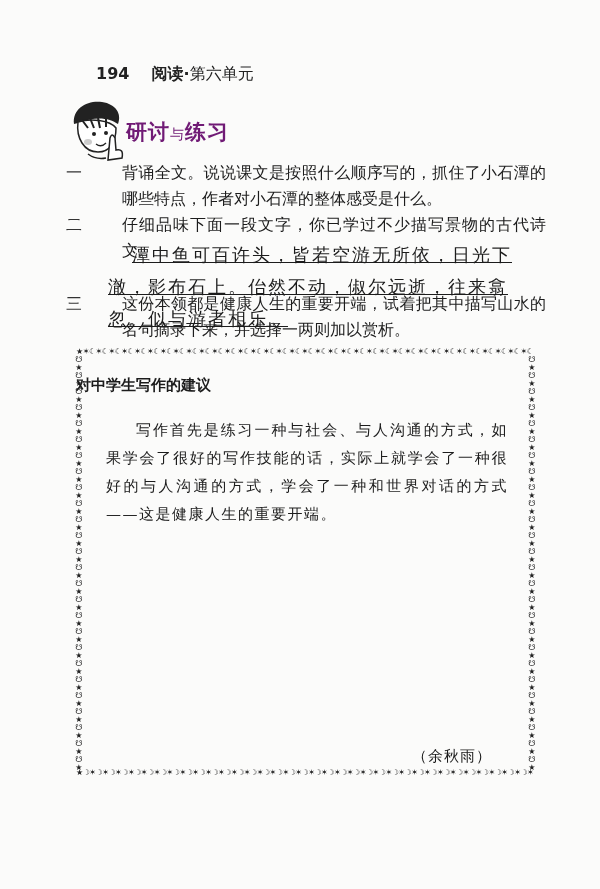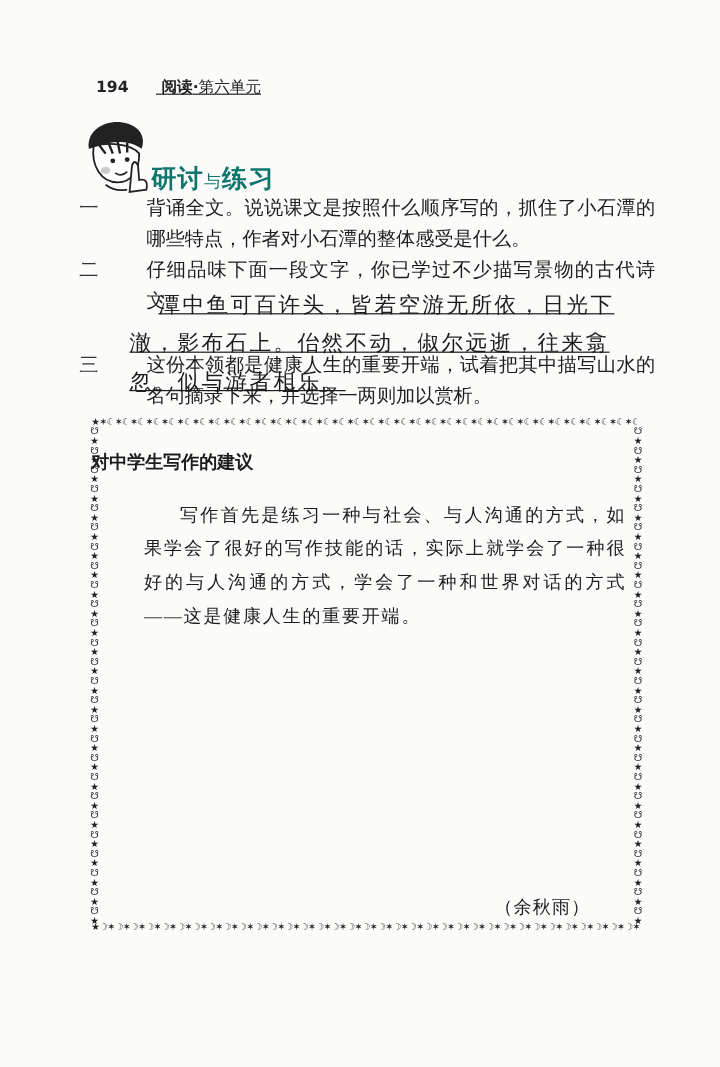--- a/index.html
+++ b/index.html
@@ -5,34 +5,34 @@
     html, body { margin: 0; padding: 0; }
     body {
       width: 600px; height: 889px;
       background: #fbfbfa;
       position: relative;
       overflow: hidden;
       font-family: "DejaVu Serif", "Liberation Serif", serif;
       color: #1c1c1c;
     }
     .header {
-      position: absolute; left: 80px; top: 64px;
+      position: absolute; left: 96px; top: 64px;
       font-family: "DejaVu Sans", "Liberation Sans", sans-serif;
-      font-size: 13px; font-weight: bold; color: #222; text-decoration: underline;
+      font-size: 16px; font-weight: bold; color: #222;
     }
     .header .pg { display: inline-block; width: 50px; }
     .header .chap { font-weight: bold; }
     .header .unit { font-weight: normal; font-family: "DejaVu Serif", serif; }
 
     .section-head { position: absolute; left: 66px; top: 98px; height: 70px; width: 300px; }
     .mascot { position: absolute; left: 0; top: 0; width: 64px; height: 66px; }
     .section-title {
       position: absolute; left: 60px; top: 20px;
       font-family: Liberation Sans, sans-serif;
-      font-size: 21px; font-weight: bold; letter-spacing: 1px; color: #0f766e; margin-top: 17px;
+      font-size: 21px; font-weight: bold; letter-spacing: 1px; color: #701a75;
     }
     .section-title .small { font-size: 14px; font-weight: normal; }
 
     .exercise { position: absolute; left: 66px; width: 480px; font-size: 16px; line-height: 26px; }
     .exercise .num { position: absolute; left: 0; top: 0; width: 24px; color: #333; }
     .exercise .txt { margin-left: 56px; text-align: justify; }
     .quote { position: absolute; left: 108px; width: 430px; font-size: 18px; line-height: 32px; letter-spacing: 2px; text-decoration: underline; }
     .quote .ind { display: inline-block; width: 24px; }
 
     .frame {
@@ -43,22 +43,22 @@
     .frame .bottom { left: 0; bottom: -4px; width: 458px; height: 9px; }
     .frame .left { left: -2px; top: 4px; width: 9px; height: 416px; white-space: normal; word-break: break-all; text-align: center; }
     .frame .right { right: -4px; top: 4px; width: 9px; height: 416px; white-space: normal; word-break: break-all; text-align: center; }
 
     .box-title {
       position: absolute; left: 0; width: 456px; top: 24px; 
       font-family: "DejaVu Sans", "Liberation Sans", sans-serif;
       font-size: 15px; font-weight: bold;
     }
     .box-body {
-      position: absolute; left: 44px; top: 64px; width: 402px;
-      font-size: 15px; line-height: 28px; text-align: justify; letter-spacing: 1.5px; font-family: Liberation Serif, serif;
+      position: absolute; left: 30px; top: 64px; width: 402px;
+      font-size: 15px; line-height: 28px; text-align: justify; letter-spacing: 1.5px;
     }
     .box-body p { margin: 0 0 6px 0; text-indent: 2em; }
     .signature { position: absolute; right: 40px; bottom: 8px; font-size: 15px; letter-spacing: 1px; text-align: center; }
   </style>
 </head>
 <body>
 
 <div class="header">
   <span class="pg">194</span>
   <span class="chap">阅读</span><span>·</span><span class="unit">第六单元</span>

